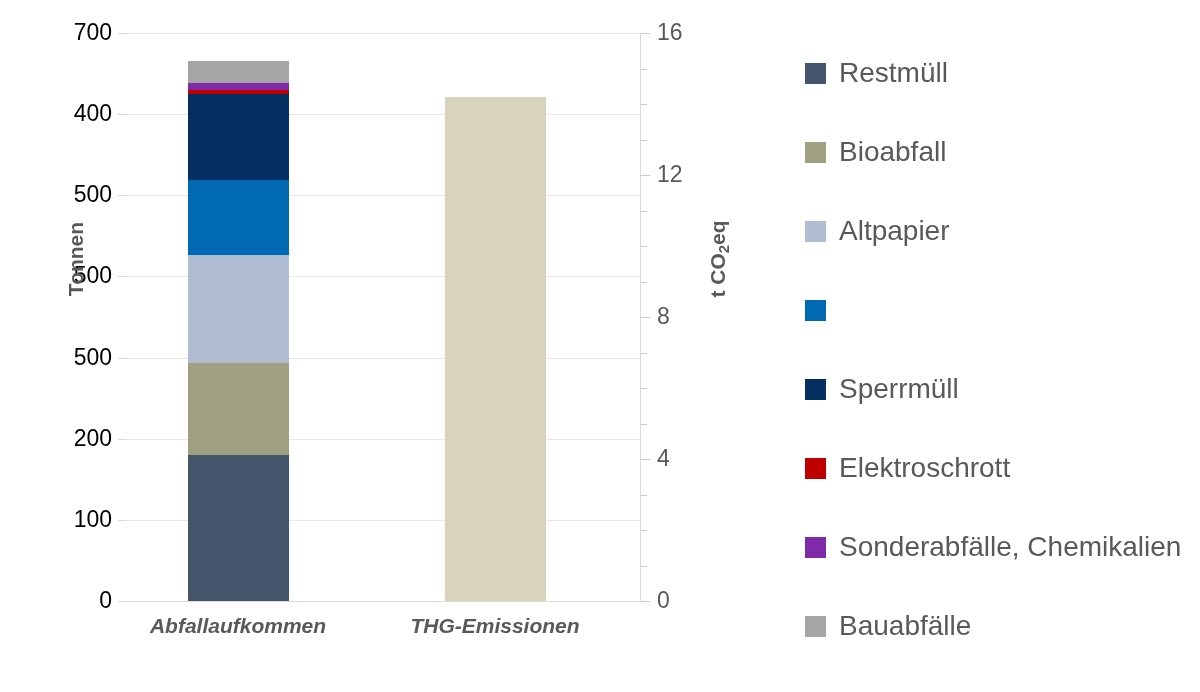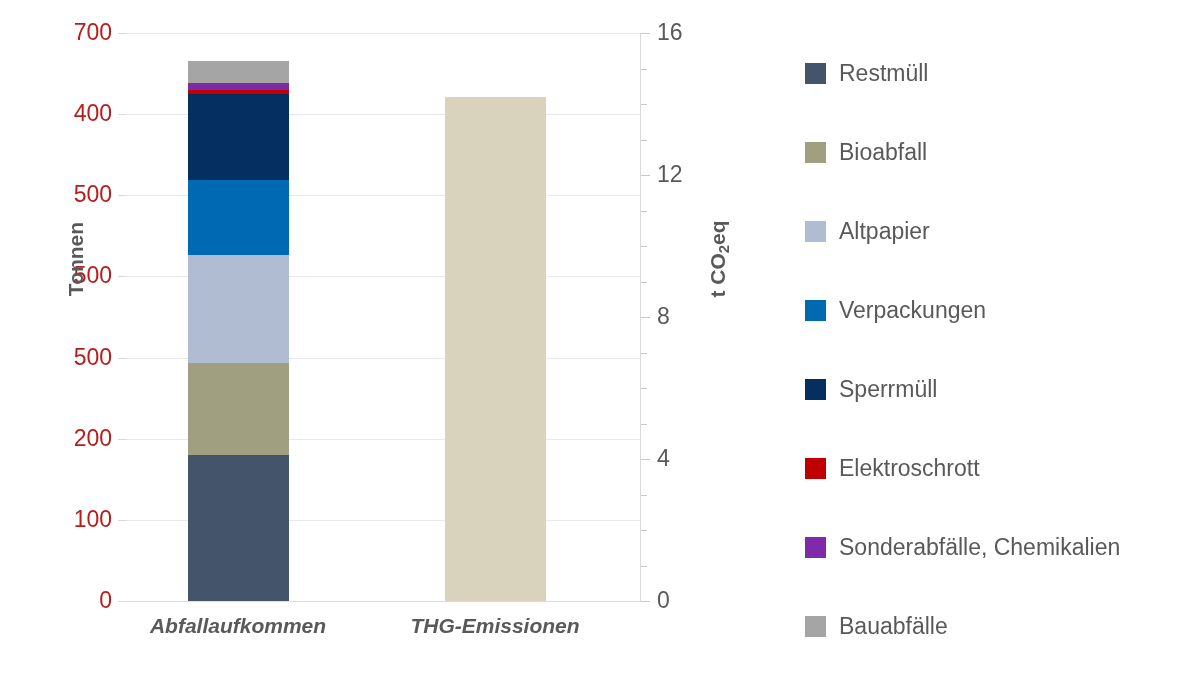--- a/index.html
+++ b/index.html
@@ -41,21 +41,21 @@
     background: #e8e8e8;
   }
   .gridline.baseline {
     background: #dcdcdc;
   }
   .ytick-label-left {
     position: absolute;
     width: 70px;
     text-align: right;
     font-size: 23px;
-    color: #b91c1c;
+    color: #000000;
     line-height: 1;
   }
   .ytick-dash-left {
     position: absolute;
     left: 118px;
     width: 8px;
     height: 1px;
     background: #d9d9d9;
   }
 
@@ -164,21 +164,21 @@
     height: 26px;
     white-space: nowrap;
   }
   .legend-swatch {
     width: 21px;
     height: 21px;
     flex: 0 0 21px;
     margin-right: 13px;
   }
   .legend-label {
-    font-size: 23px;
+    font-size: 28px;
     color: #595959;
     line-height: 1;
   }
 </style>
 </head>
 <body>
 
 <div id="chart-root">
 
   <div class="plot-area">
@@ -269,21 +269,20 @@
       <div class="legend-item" style="top: 79px;">
         <span class="legend-swatch" style="background: rgb(160, 160, 128);"></span>
         <span class="legend-label">Bioabfall</span>
       </div>
       <div class="legend-item" style="top: 158px;">
         <span class="legend-swatch" style="background: rgb(176, 188, 210);"></span>
         <span class="legend-label">Altpapier</span>
       </div>
       <div class="legend-item" style="top: 237px;">
         <span class="legend-swatch" style="background: rgb(0, 105, 180);"></span>
-        <span class="legend-label">Verpackungen</span>
       </div>
       <div class="legend-item" style="top: 316px;">
         <span class="legend-swatch" style="background: rgb(4, 47, 96);"></span>
         <span class="legend-label">Sperrmüll</span>
       </div>
       <div class="legend-item" style="top: 395px;">
         <span class="legend-swatch" style="background: rgb(192, 0, 0);"></span>
         <span class="legend-label">Elektroschrott</span>
       </div>
       <div class="legend-item" style="top: 474px;">

